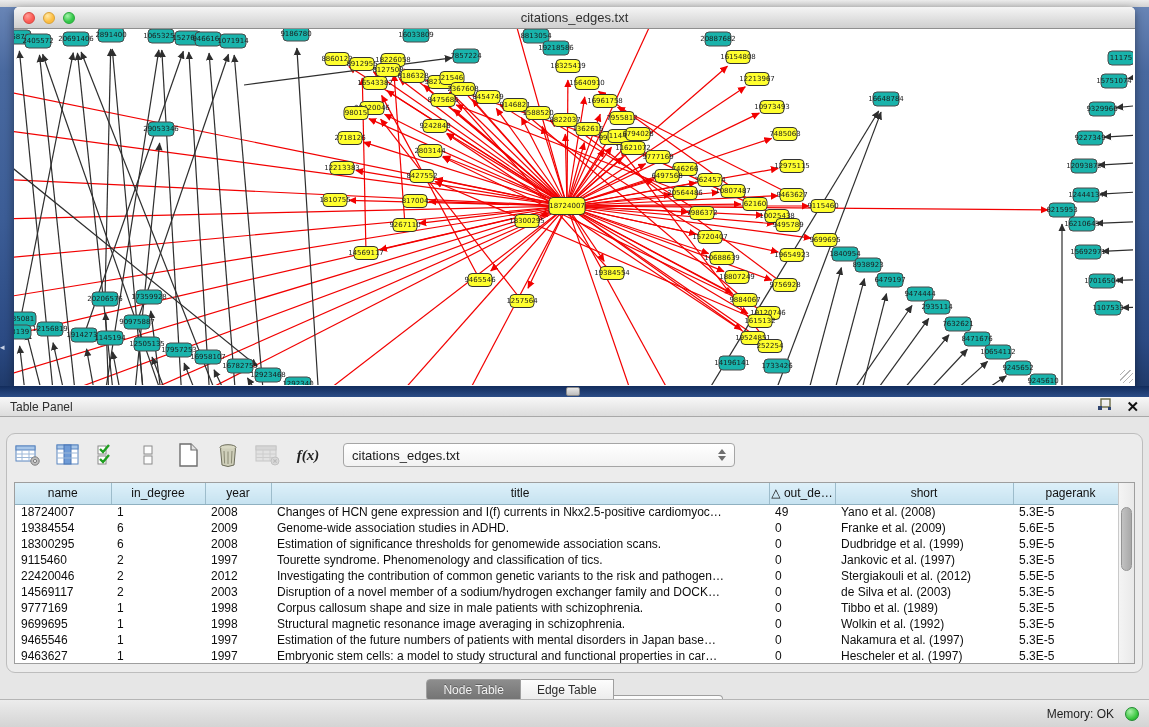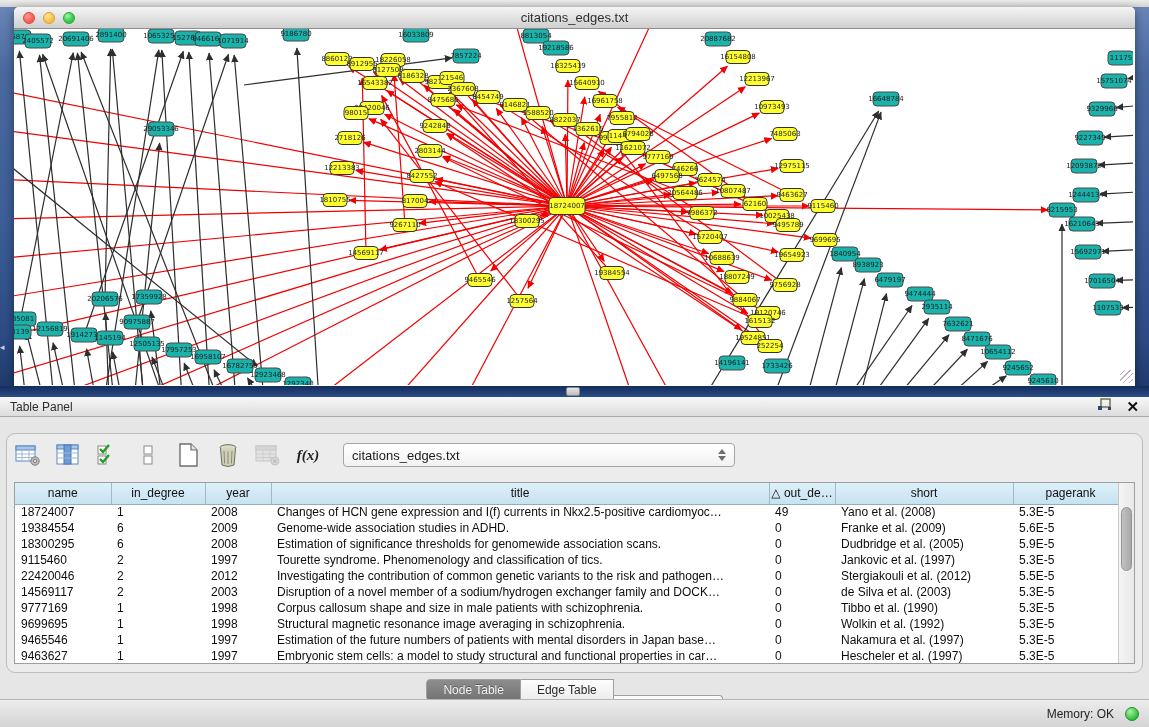--- a/index.html
+++ b/index.html
@@ -875,21 +875,21 @@
                 <td>0</td>
                 <td>Franke et al. (2009)</td>
                 <td>5.6E-5</td>
               </tr>
               <tr>
                 <td>18300295</td>
                 <td>6</td>
                 <td>2008</td>
                 <td>Estimation of significance thresholds for genomewide association scans.</td>
                 <td>0</td>
-                <td>Dudbridge et al. (2005)</td>
+                <td>Dudbridge et al. (1999)</td>
                 <td>5.9E-5</td>
               </tr>
               <tr>
                 <td>9115460</td>
                 <td>2</td>
                 <td>1997</td>
                 <td>Tourette syndrome. Phenomenology and classification of tics.</td>
                 <td>0</td>
                 <td>Jankovic et al. (1997)</td>
                 <td>5.3E-5</td>
@@ -911,21 +911,21 @@
                 <td>0</td>
                 <td>de Silva et al. (2003)</td>
                 <td>5.3E-5</td>
               </tr>
               <tr>
                 <td>9777169</td>
                 <td>1</td>
                 <td>1998</td>
                 <td>Corpus callosum shape and size in male patients with schizophrenia.</td>
                 <td>0</td>
-                <td>Tibbo et al. (1990)</td>
+                <td>Tibbo et al. (1989)</td>
                 <td>5.3E-5</td>
               </tr>
               <tr>
                 <td>9699695</td>
                 <td>1</td>
                 <td>1998</td>
                 <td>Structural magnetic resonance image averaging in schizophrenia.</td>
                 <td>0</td>
                 <td>Wolkin et al. (1992)</td>
                 <td>5.3E-5</td>

